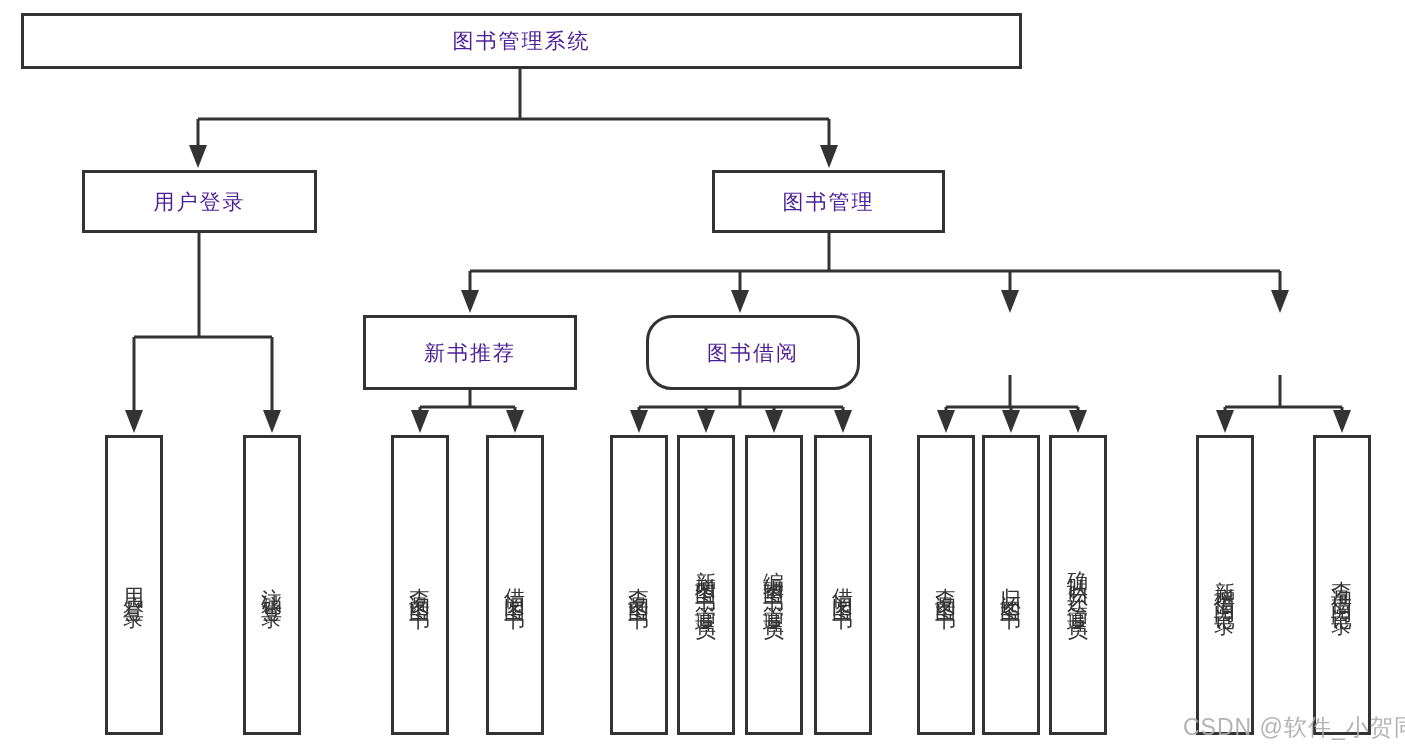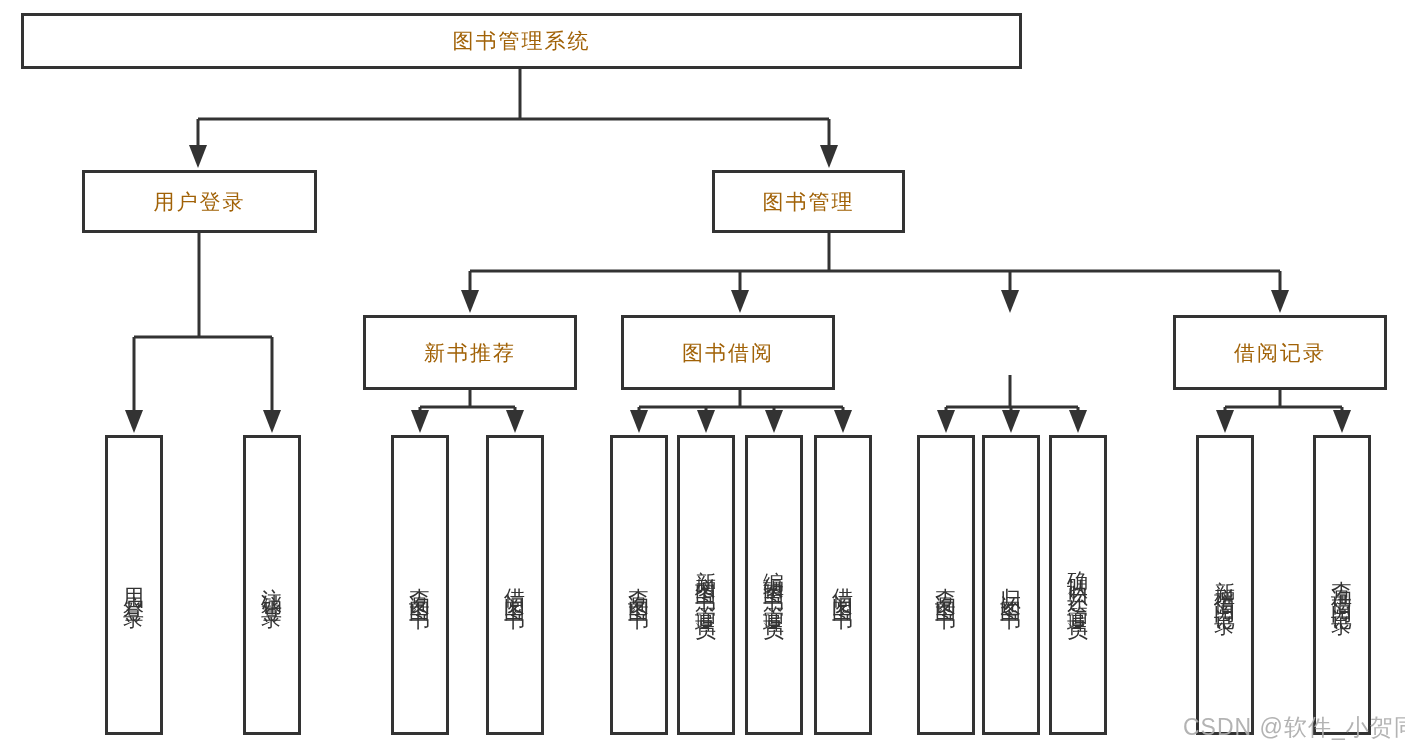--- a/index.html
+++ b/index.html
@@ -24,30 +24,30 @@
     background: #ffffff;
     display: flex;
     align-items: center;
     justify-content: center;
     color: #333333;
   }
   .hlabel {
     font-size: 21px;
     letter-spacing: 2px;
     white-space: nowrap;
-    color: #a16207;
+    color: #4c1d95;
     text-align: right;
   }
   .node.root  { left: 21px;  top: 13px;  width: 1001px; height: 56px; }
   .node.lvl2  { top: 170px; width: 235px; height: 63px; }
   .node.login { left: 82px; }
-  .node.manage{ left: 712px; width: 193px; }
+  .node.manage{ left: 712px; width: 233px; }
   .node.lvl3  { top: 315px; width: 214px; height: 75px; }
   .node.l3-0  { left: 363px; }
-  .node.l3-1  { left: 621px; }
+  .node.l3-1  { left: 646px; border-radius: 26px; }
   .node.l3-2  { left: 903px; }
   .node.l3-3  { left: 1173px; }
   .node.leaf  { top: 435px; width: 58px; height: 300px; }
   .leaf-text {
     writing-mode: vertical-rl;
     text-orientation: mixed;
     font-size: 21px;
     line-height: 1;
     letter-spacing: 7px;
     color: #333333;
@@ -162,23 +162,20 @@
   <div class="node lvl2 manage">
     <span class="hlabel">图书管理</span>
   </div>
 
   <div class="node lvl3 l3-0">
     <span class="hlabel">新书推荐</span>
   </div>
   <div class="node lvl3 l3-1">
     <span class="hlabel">图书借阅</span>
   </div>
-  <div class="node lvl3 l3-3">
-    <span class="hlabel">借阅记录</span>
-  </div>
 
   <div class="node leaf g1-0">
     <span class="leaf-text">用户登录</span>
   </div>
   <div class="node leaf g1-1">
     <span class="leaf-text">注销登录</span>
   </div>
 
   <div class="node leaf g2-0">
     <span class="leaf-text">查询图书</span>

